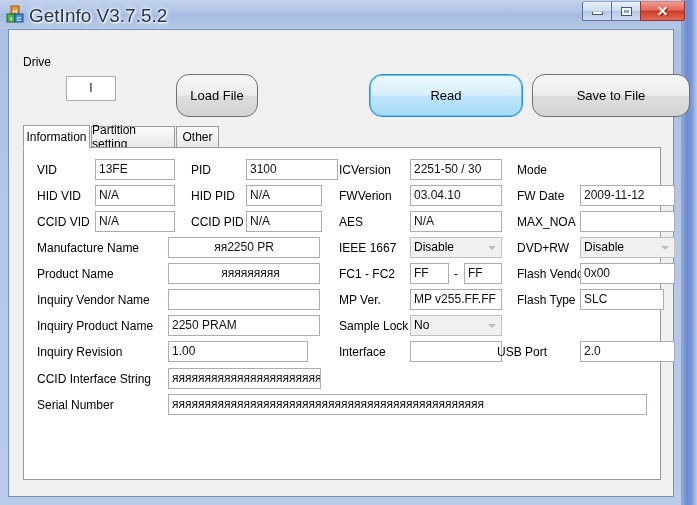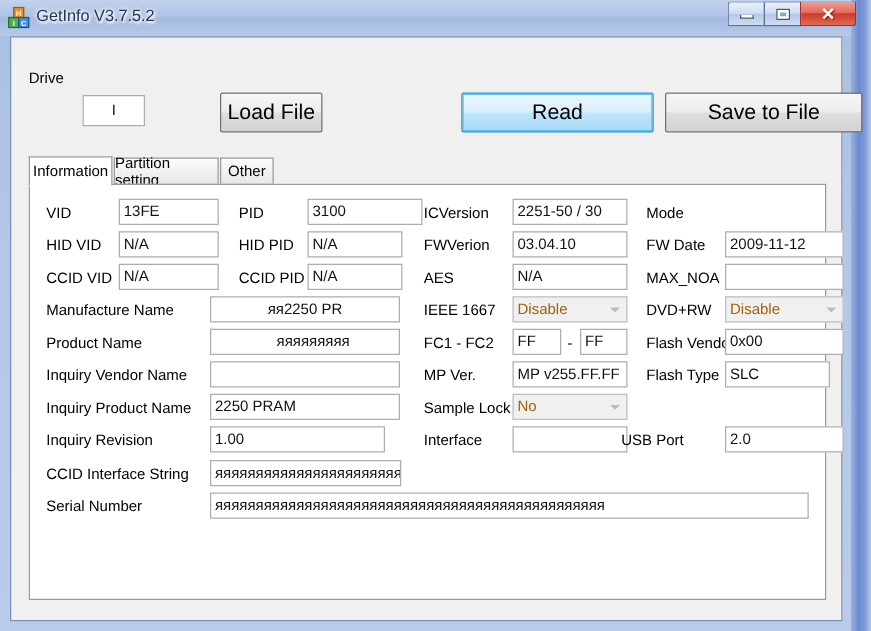--- a/index.html
+++ b/index.html
@@ -42,21 +42,21 @@
     white-space: nowrap;
   }
   #title-bar-blur .l1 { margin: 1px 0 0 24px; }
   #title-bar-blur .l2 { margin: 1px 0 0 0; font-size: 13px; font-weight: bold; }
 
   #app-icon {
     position: absolute; left: 6px; top: 5px; width: 18px; height: 18px;
   }
   #title-text {
     position: absolute; left: 29px; top: 5px;
-    font-size: 13px; color: #24344f;
+    font-size: 19px; color: #24344f;
     text-shadow: 0 0 3px #fff, 0 0 5px #fff, 1px 1px 2px #fff;
     white-space: nowrap;
   }
 
   
   .wbtn {
     position: absolute; top: 1px; height: 20px;
     border: 1px solid #5c7099;
     border-top-color: #93a9cb;
     display: flex; align-items: center; justify-content: center;
@@ -98,39 +98,39 @@
     font-family: "Liberation Sans", sans-serif;
   }
   .field.center { text-align: center; }
 
   .combo {
     position: absolute; height: 21px; background: #fff;
     border: 1px solid #abadb3;
     font-size: 12px; color: #111; padding: 0 3px; line-height: 19px;
     white-space: nowrap; overflow: hidden;
   }
-  .combo.disabled { background: #f0f0f0; color: #a16207; border-color: #bfbfbf; }
+  .combo.disabled { background: #f0f0f0; color: #000000; border-color: #bfbfbf; }
   .combo .arrow {
     position: absolute; right: 1px; top: 0; width: 16px; height: 19px;
     display: flex; align-items: center; justify-content: center;
   }
   .combo .arrow i {
     display: block; width: 0; height: 0;
     border-left: 4px solid transparent; border-right: 4px solid transparent;
     border-top: 4px solid #5a6673;
   }
   .combo.disabled .arrow i { border-top-color: #bcbcbc; }
 
   .btn {
-    position: absolute; height: 32px;
-    font-size: 17px; color: #000;
+    position: absolute; height: 43px;
+    font-size: 13px; color: #000;
     display: flex; align-items: center; justify-content: center;
     background: linear-gradient(to bottom,#f6f6f6 0%,#ededed 48%,#dedede 52%,#d3d3d3 100%);
     border: 1px solid #707070;
-    border-radius: 2px;
+    border-radius: 13px;
     cursor: default;
   }
   .btn.focused {
     background: linear-gradient(to bottom,#eaf6fd 0%,#d9f0fc 48%,#bee6fd 52%,#a7d9f5 100%);
     border: 1px solid #2c8fd1;
     box-shadow: 0 0 0 1px #5ec2ef inset;
   }
   #btn-loadfile { left: 167px; top: 44px; width: 82px; }
   #btn-read     { left: 360px; top: 44px; width: 154px; }
   #btn-save     { left: 523px; top: 44px; width: 158px; }

